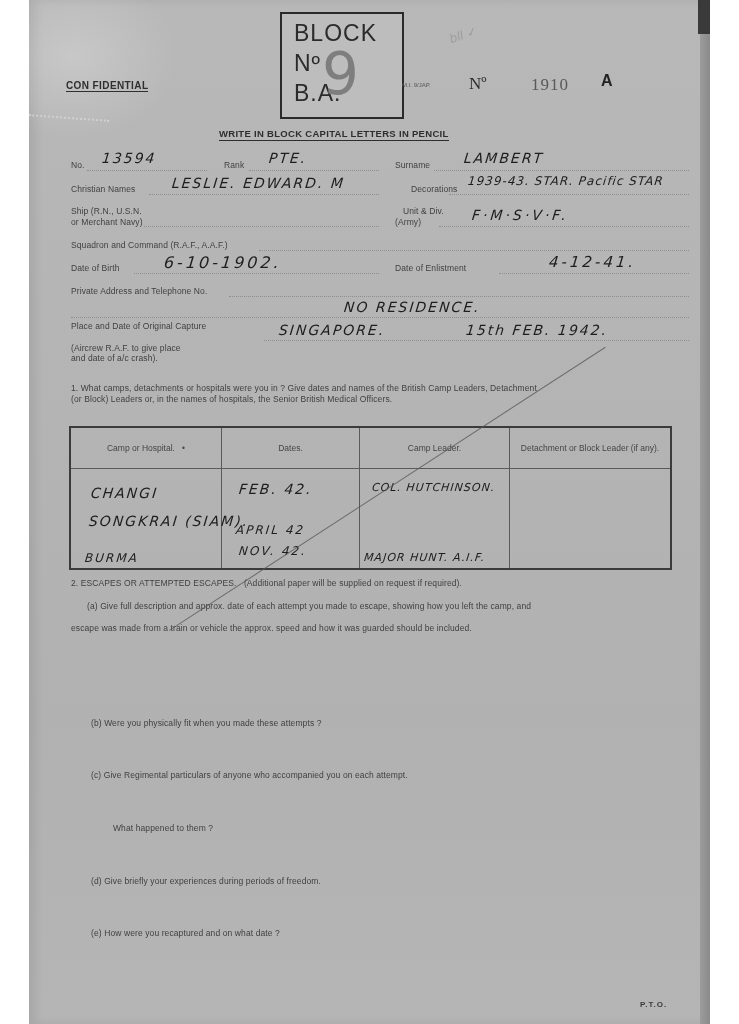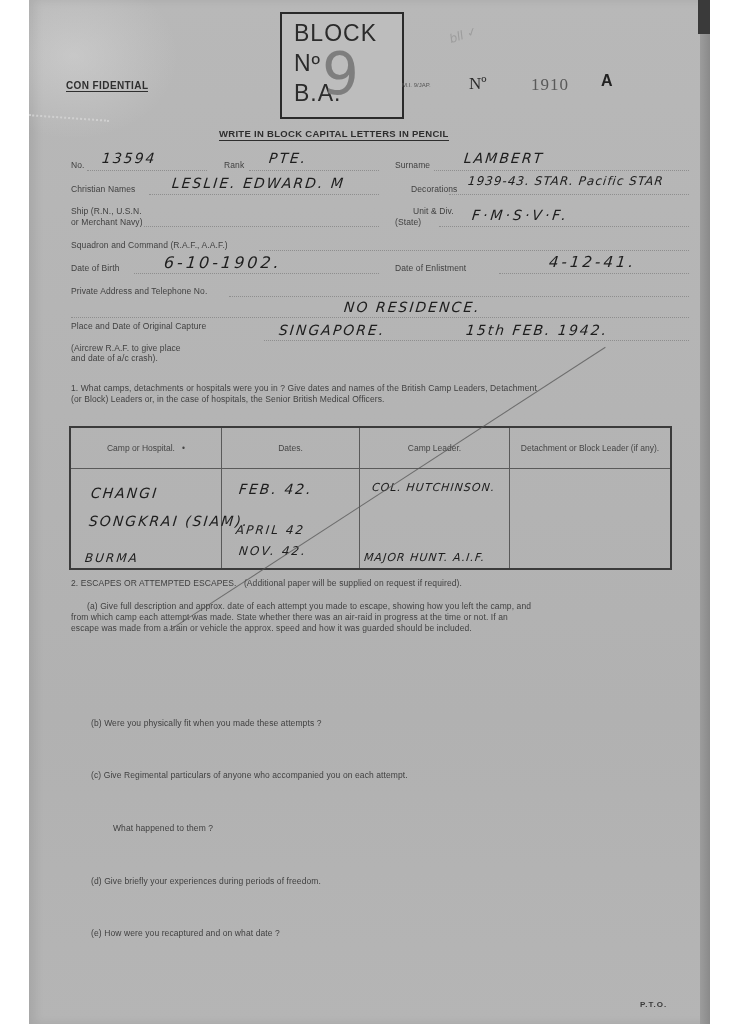--- a/index.html
+++ b/index.html
@@ -72,22 +72,22 @@
   <div class="abs print" style="left:42px;top:184px;">Christian Names</div>
   <div class="dotline" style="left:120px;top:194px;width:230px;"></div>
   <div class="abs hand" style="left:143px;top:175px;">LESLIE. EDWARD. M</div>
   <div class="abs print" style="left:366px;top:184px;padding-left:16px;">Decorations</div>
   <div class="dotline" style="left:420px;top:194px;width:240px;"></div>
   <div class="abs hand" style="left:439px;top:174px;font-size:12px;letter-spacing:1px;">1939-43. STAR.   Pacific STAR</div>
 
   <div class="abs print" style="left:42px;top:206px;">Ship (R.N., U.S.N.</div>
   <div class="abs print" style="left:42px;top:217px;">or Merchant Navy)</div>
   <div class="dotline" style="left:115px;top:226px;width:235px;"></div>
-  <div class="abs print" style="left:384px;top:206px;">Unit &amp; Div.</div>
-  <div class="abs print" style="left:366px;top:217px;">(State)</div>
+  <div class="abs print" style="left:374px;top:206px;">Unit &amp; Div.</div>
+  <div class="abs print" style="left:366px;top:217px;">(Army)</div>
   <div class="dotline" style="left:410px;top:226px;width:250px;"></div>
   <div class="abs hand" style="left:443px;top:207px;letter-spacing:3px;">F·M·S·V·F.</div>
 
   <div class="abs print" style="left:42px;top:240px;">Squadron and Command (R.A.F., A.A.F.)</div>
   <div class="dotline" style="left:230px;top:250px;width:430px;"></div>
 
   <div class="abs print" style="left:42px;top:263px;">Date of Birth</div>
   <div class="dotline" style="left:105px;top:273px;width:245px;"></div>
   <div class="abs hand" style="left:135px;top:253px;font-size:16px;letter-spacing:3px;">6-10-1902.</div>
   <div class="abs print" style="left:366px;top:263px;">Date of Enlistment</div>
@@ -100,21 +100,21 @@
   <div class="dotline" style="left:42px;top:317px;width:618px;"></div>
 
   <div class="abs print" style="left:42px;top:321px;">Place and Date of Original Capture</div>
   <div class="abs print" style="left:42px;top:343px;">(Aircrew R.A.F. to give place</div>
   <div class="abs print" style="left:42px;top:353px;">and date of a/c crash).</div>
   <div class="dotline" style="left:235px;top:340px;width:425px;"></div>
   <div class="abs hand" style="left:250px;top:322px;">SINGAPORE.</div>
   <div class="abs hand" style="left:437px;top:322px;">15th FEB.  1942.</div>
 
   <div class="abs print" style="left:42px;top:383px;">1.   What camps, detachments or hospitals were you in ?   Give dates and names of the British Camp Leaders, Detachment</div>
-  <div class="abs print" style="left:42px;top:394px;">(or Block) Leaders or, in the case of hospitals, the Senior British Medical Officers.</div>
+  <div class="abs print" style="left:42px;top:394px;">(or Block) Leaders or, in the names of hospitals, the Senior British Medical Officers.</div>
 
   <table class="camps">
     <thead>
       <tr>
         <th style="width:148px;"><span>Camp or Hospital.</span>&nbsp;&nbsp;&nbsp;<span>•</span></th>
         <th style="width:135px;">Dates.</th>
         <th style="width:147px;">Camp Leader.</th>
         <th>Detachment or Block Leader (if any).</th>
       </tr>
     </thead>
@@ -136,21 +136,20 @@
         </td>
         <td></td>
       </tr>
     </tbody>
   </table>
 
   <div class="abs print" style="left:42px;top:578px;">
     <span>2.   ESCAPES OR ATTEMPTED ESCAPES.</span>&nbsp;&nbsp;&nbsp;<span>(Additional paper will be supplied on request if required).</span>
   </div>
   <div class="abs print" style="left:58px;top:601px;">(a)  Give full description and approx. date of each attempt you made to escape, showing how you left the camp, and</div>
-  <div class="abs print" style="left:42px;top:612px;">from which camp each attempt was made.   State whether there was an air-raid in progress at the time or not.   If an</div>
   <div class="abs print" style="left:42px;top:623px;">escape was made from a train or vehicle the approx. speed and how it was guarded should be included.</div>
 
   <div class="abs print" style="left:62px;top:718px;">(b)  Were you physically fit when you made these attempts ?</div>
   <div class="abs print" style="left:62px;top:770px;">(c)  Give Regimental particulars of anyone who accompanied you on each attempt.</div>
   <div class="abs print" style="left:84px;top:823px;">What happened to them ?</div>
   <div class="abs print" style="left:62px;top:876px;">(d)  Give briefly your experiences during periods of freedom.</div>
   <div class="abs print" style="left:62px;top:928px;">(e)  How were you recaptured and on what date ?</div>
 
   <div class="diag"></div>
 

